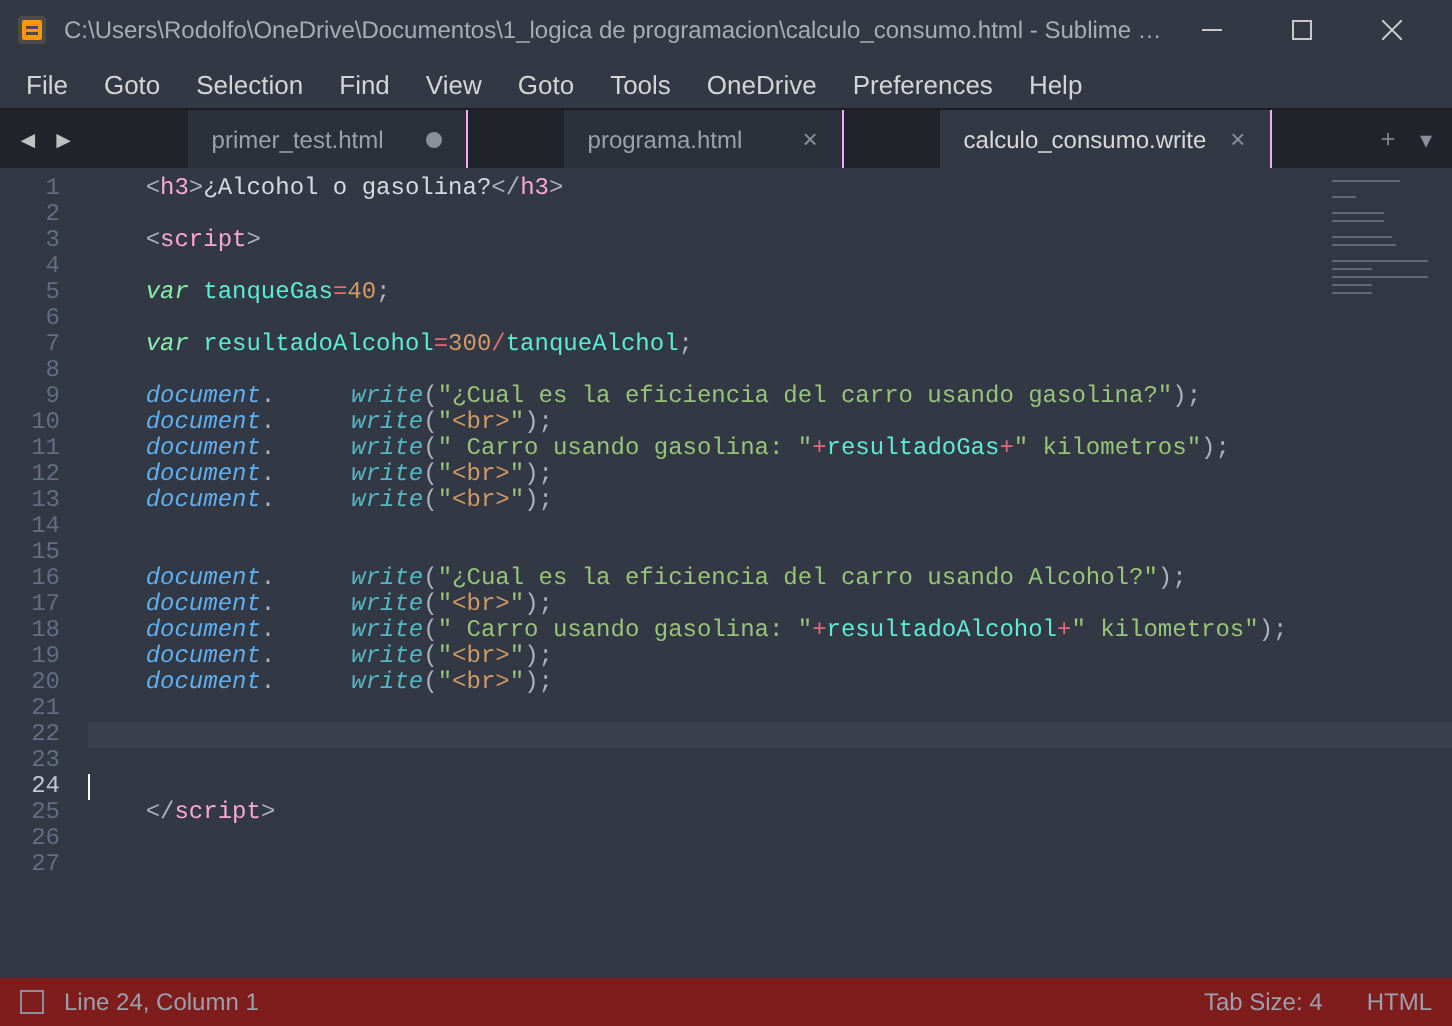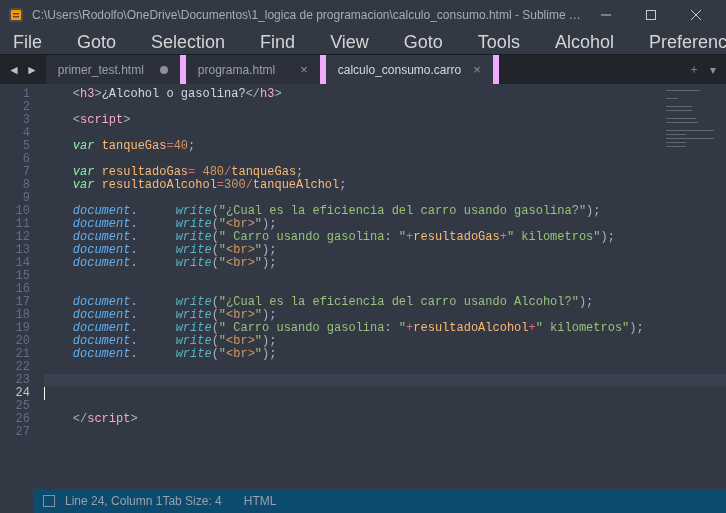--- a/index.html
+++ b/index.html
@@ -16,36 +16,37 @@
     padding: 0 8px; color: #b8bcc4;
   }
   .app-icon { width: 16px; height: 16px; margin-right: 8px; }
   .title-path { flex: 1; font-size: 12px; white-space: nowrap; overflow: hidden; text-overflow: ellipsis; color: #a8acb4; }
   .winbtns { display: flex; gap: 0; }
   .winbtn { width: 45px; height: 30px; display: flex; align-items: center; justify-content: center; color: #c8c8c8; }
   .winbtn svg { width: 10px; height: 10px; }
   .menubar {
     height: 24px; background: #323844;
     display: flex; align-items: center; padding: 0 4px;
-    color: #d4d4d4; font-size: 18px; gap: 17px;
+    color: #d4d4d4; font-size: 13px;
   }
   .menuitem { padding: 2px 9px; cursor: default; }
   .tabrow {
     height: 30px; background: #21252b;
     display: flex; align-items: stretch;
     border-top: 1px solid #1a1d22;
     position: relative;
   }
   .navarrows { display: flex; align-items: center; padding: 0 8px; color: #c0c0c0; gap: 6px; }
   .tab {
     display: flex; align-items: center; gap: 12px;
     padding: 0 12px; font-size: 12px;
     background: #2b303a; color: #9aa0ac;
-    border-right: 6px solid #f0abfc; min-width: 140px;
+    border-right: 1px solid #f0abfc; min-width: 140px;
     justify-content: space-between;
+    margin-left: 48px;
   }
   .tab.active { background: #323844; color: #d8d8d8; }
   .tab .dot { width: 8px; height: 8px; border-radius: 50%; background: #8a8f9a; }
   .tab .close { color: #8a8f9a; font-size: 13px; }
   .tabrow .spacer { flex: 1; }
   .tabrow .actions { display: flex; align-items: center; padding: 0 10px; color: #8a8f9a; gap: 10px; }
   .editor {
     position: relative;
     display: flex; height: calc(513px - 30px - 24px - 30px - 24px);
     font-family: Consolas, "Courier New", monospace;
@@ -77,34 +78,34 @@
       linear-gradient(#9aa0ac,#9aa0ac) 4px 30px/30px 1px no-repeat,
       linear-gradient(#9aa0ac,#9aa0ac) 4px 34px/32px 1px no-repeat,
       linear-gradient(#9aa0ac,#9aa0ac) 4px 42px/48px 1px no-repeat,
       linear-gradient(#9aa0ac,#9aa0ac) 4px 46px/20px 1px no-repeat,
       linear-gradient(#9aa0ac,#9aa0ac) 4px 50px/48px 1px no-repeat,
       linear-gradient(#9aa0ac,#9aa0ac) 4px 54px/20px 1px no-repeat,
       linear-gradient(#9aa0ac,#9aa0ac) 4px 58px/20px 1px no-repeat;
   }
   .statusbar {
     position: absolute; left: 0; right: 0; bottom: 0;
-    height: 24px; background: #0c4a6e;
+    height: 24px; background: #7f1d1d;
     display: flex; align-items: center;
     padding: 0 10px; color: #9aa0ac; font-size: 12px;
-    margin-left: 33px;
+    justify-content: space-between;
   }
   .statusbar .left { display: flex; align-items: center; gap: 10px; }
   .statusbar .right { display: flex; align-items: center; gap: 22px; }
   .sq { width: 12px; height: 12px; border: 1px solid #8a8f9a; }
 
   
   .c-tag { color: #f9a8d4; }
   .c-punc { color: #abb2bf; }
   .c-key { color: #86efac; font-style: italic; }
-  .c-var { color: #fdba74; }
+  .c-var { color: #5eead4; }
   .c-op { color: #e06c75; }
   .c-num { color: #d19a66; }
   .c-ital { color: #61afef; font-style: italic; }
   .c-func { color: #56b6c2; font-style: italic; margin-left: 38px; }
   .c-str { color: #98c379; }
   .c-lbrk { color: #d19a66; }
 </style>
 </head>
 <body>
 
@@ -139,41 +140,41 @@
 </div>
 
 <div class="menubar" id="menubar">
     <div class="menuitem">File</div>
     <div class="menuitem">Goto</div>
     <div class="menuitem">Selection</div>
     <div class="menuitem">Find</div>
     <div class="menuitem">View</div>
     <div class="menuitem">Goto</div>
     <div class="menuitem">Tools</div>
-    <div class="menuitem">Alcohol</div>
+    <div class="menuitem">OneDrive</div>
     <div class="menuitem">Preferences</div>
     <div class="menuitem">Help</div>
   </div>
 
 <div class="tabrow">
   <div class="navarrows">
     <span>◄</span>
     <span>►</span>
   </div>
   <div id="tabs-container" style="display:flex;">
       <div class="tab">
         <span>primer_test.html</span>
         <span class="dot"></span>
       </div>
       <div class="tab">
         <span>programa.html</span>
         <span class="close">×</span>
       </div>
       <div class="tab active">
-        <span>calculo_consumo.carro</span>
+        <span>calculo_consumo.write</span>
         <span class="close">×</span>
       </div>
     </div>
   <div class="spacer"></div>
   <div class="actions">
     <span>＋</span>
     <span>▾</span>
   </div>
 </div>
 
@@ -207,21 +208,20 @@
       <div class="ln">26</div>
       <div class="ln">27</div>
     </div>
   <div class="code" id="code">
     <div class="line"><span>    </span><span class="c-punc">&lt;</span><span class="c-tag">h3</span><span class="c-punc">&gt;</span><span>¿Alcohol o gasolina?</span><span class="c-punc">&lt;/</span><span class="c-tag">h3</span><span class="c-punc">&gt;</span></div>
       <div class="line"></div>
       <div class="line"><span>    </span><span class="c-punc">&lt;</span><span class="c-tag">script</span><span class="c-punc">&gt;</span></div>
       <div class="line"></div>
       <div class="line"><span>    </span><span class="c-key">var</span><span> </span><span class="c-var">tanqueGas</span><span class="c-op">=</span><span class="c-num">40</span><span class="c-punc">;</span></div>
       <div class="line"></div>
-      <div class="line"><span>    </span><span class="c-key">var</span><span> </span><span class="c-var">resultadoGas</span><span class="c-op">=</span><span> </span><span class="c-num">480</span><span class="c-op">/</span><span class="c-var">tanqueGas</span><span class="c-punc">;</span></div>
       <div class="line"><span>    </span><span class="c-key">var</span><span> </span><span class="c-var">resultadoAlcohol</span><span class="c-op">=</span><span class="c-num">300</span><span class="c-op">/</span><span class="c-var">tanqueAlchol</span><span class="c-punc">;</span></div>
       <div class="line"></div>
       <div class="line"><span>    </span><span class="c-ital">document</span><span class="c-punc">.</span><span class="c-func">write</span><span class="c-punc">(</span><span class="c-str">"¿Cual es la eficiencia del carro usando gasolina?"</span><span class="c-punc">)</span><span class="c-punc">;</span></div>
       <div class="line"><span>    </span><span class="c-ital">document</span><span class="c-punc">.</span><span class="c-func">write</span><span class="c-punc">(</span><span class="c-str">"</span><span class="c-lbrk">&lt;br&gt;</span><span class="c-str">"</span><span class="c-punc">)</span><span class="c-punc">;</span></div>
       <div class="line"><span>    </span><span class="c-ital">document</span><span class="c-punc">.</span><span class="c-func">write</span><span class="c-punc">(</span><span class="c-str">" Carro usando gasolina: "</span><span class="c-op">+</span><span class="c-var">resultadoGas</span><span class="c-op">+</span><span class="c-str">" kilometros"</span><span class="c-punc">)</span><span class="c-punc">;</span></div>
       <div class="line"><span>    </span><span class="c-ital">document</span><span class="c-punc">.</span><span class="c-func">write</span><span class="c-punc">(</span><span class="c-str">"</span><span class="c-lbrk">&lt;br&gt;</span><span class="c-str">"</span><span class="c-punc">)</span><span class="c-punc">;</span></div>
       <div class="line"><span>    </span><span class="c-ital">document</span><span class="c-punc">.</span><span class="c-func">write</span><span class="c-punc">(</span><span class="c-str">"</span><span class="c-lbrk">&lt;br&gt;</span><span class="c-str">"</span><span class="c-punc">)</span><span class="c-punc">;</span></div>
       <div class="line"></div>
       <div class="line"></div>
       <div class="line"><span>    </span><span class="c-ital">document</span><span class="c-punc">.</span><span class="c-func">write</span><span class="c-punc">(</span><span class="c-str">"¿Cual es la eficiencia del carro usando Alcohol?"</span><span class="c-punc">)</span><span class="c-punc">;</span></div>

